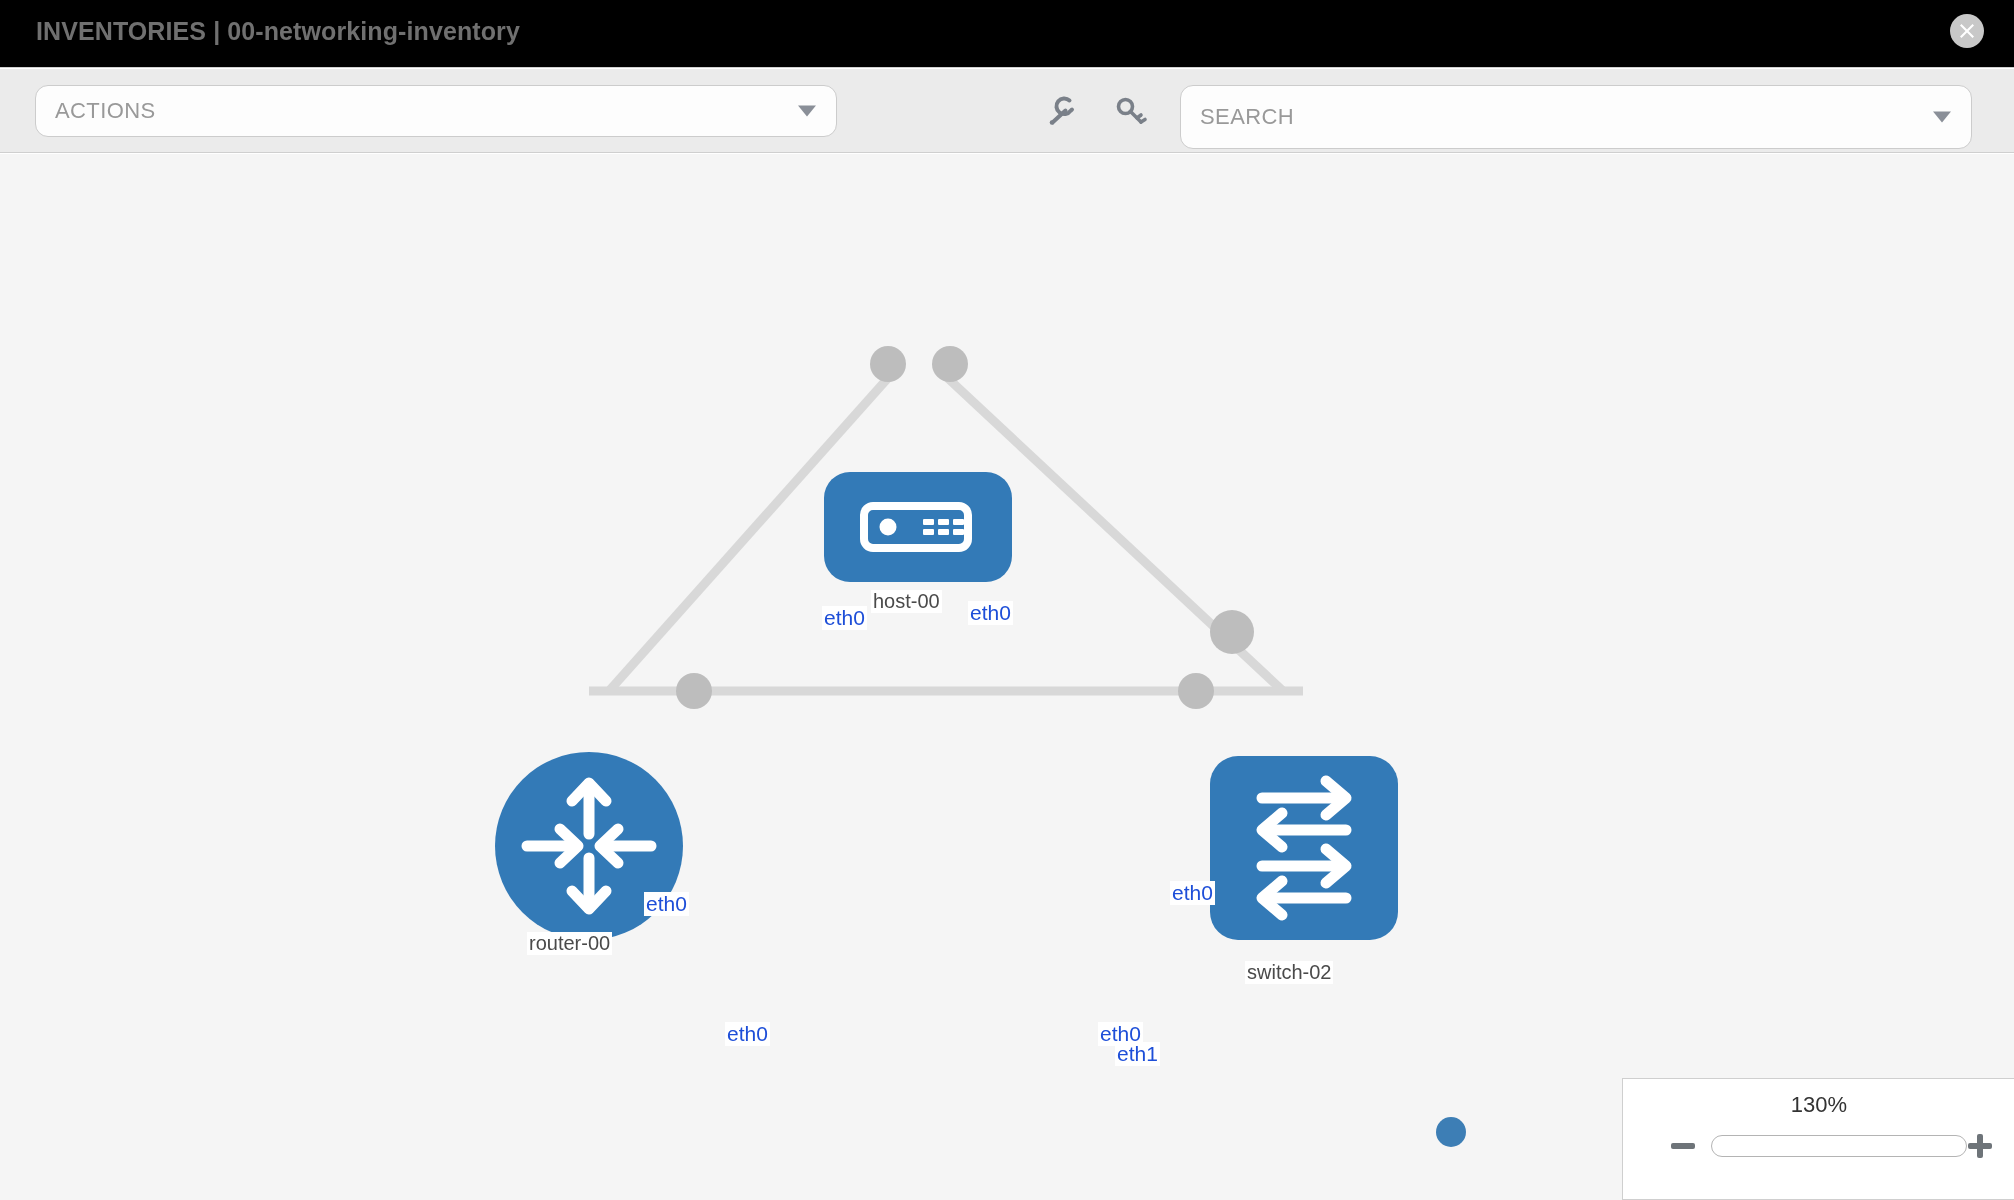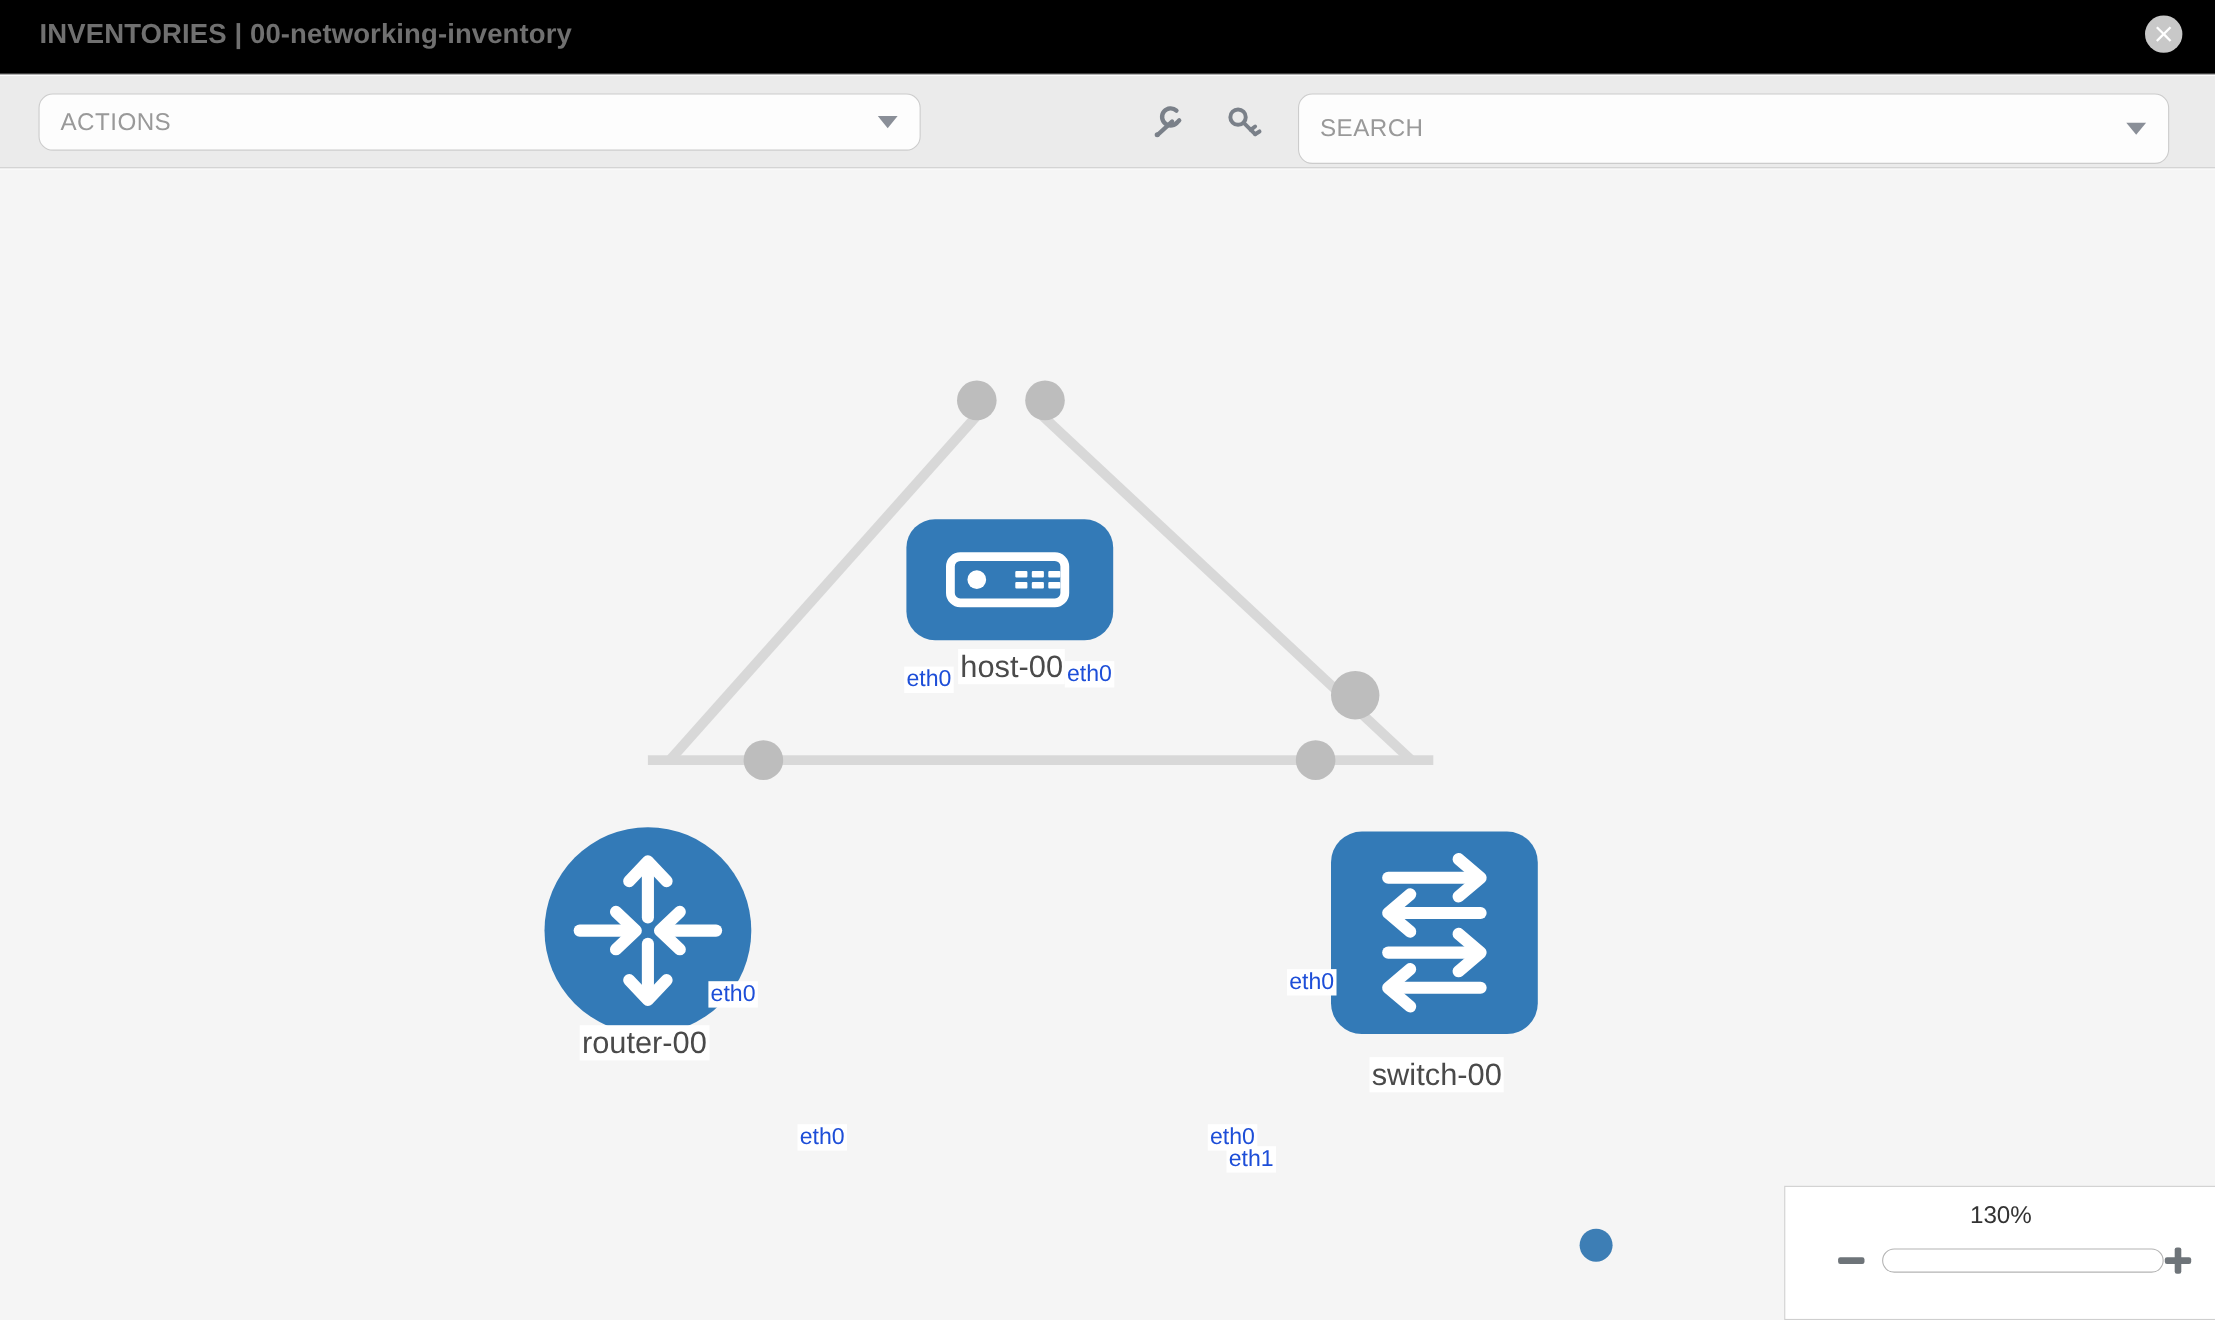--- a/index.html
+++ b/index.html
@@ -98,21 +98,21 @@
   }
   #topology-svg {
     position: absolute;
     left: 0; top: 0;
     width: 2014px; height: 1046px;
   }
 
   
   .node-label {
     position: absolute;
-    font-size: 28px;
+    font-size: 20px;
     color: #4a4a4a;
     background: #ffffff;
     white-space: nowrap;
     padding: 0 2px;
     line-height: 1.15;
   }
   .iface-label {
     position: absolute;
     font-size: 21px;
     color: #1d4ed8;
@@ -278,21 +278,21 @@
         <path d="M22,1 L42,18 L22,35"></path>
 
         <path d="M42,50 L-40,50"></path>
         <path d="M-22,33 L-42,50 L-22,67"></path>
       </g>
     </g>
   </svg>
 
   <div class="node-label" style="left:871px; top:436px;">host-00</div>
   <div class="node-label" style="left:527px; top:778px;">router-00</div>
-  <div class="node-label" style="left:1245px; top:807px;">switch-00</div>
+  <div class="node-label" style="left:1245px; top:807px;">switch-02</div>
 
   <div class="iface-label" style="left:822px; top:452px;">eth0</div>
   <div class="iface-label" style="left:968px; top:447px;">eth0</div>
 
   <div class="iface-label" style="left:644px; top:738px;">eth0</div>
   <div class="iface-label" style="left:1170px; top:727px;">eth0</div>
 
   <div class="iface-label" style="left:725px; top:868px;">eth0</div>
   <div class="iface-label" style="left:1098px; top:868px;">eth0</div>
   <div class="iface-label" style="left:1115px; top:868px;margin-top:20px;">eth1</div>

